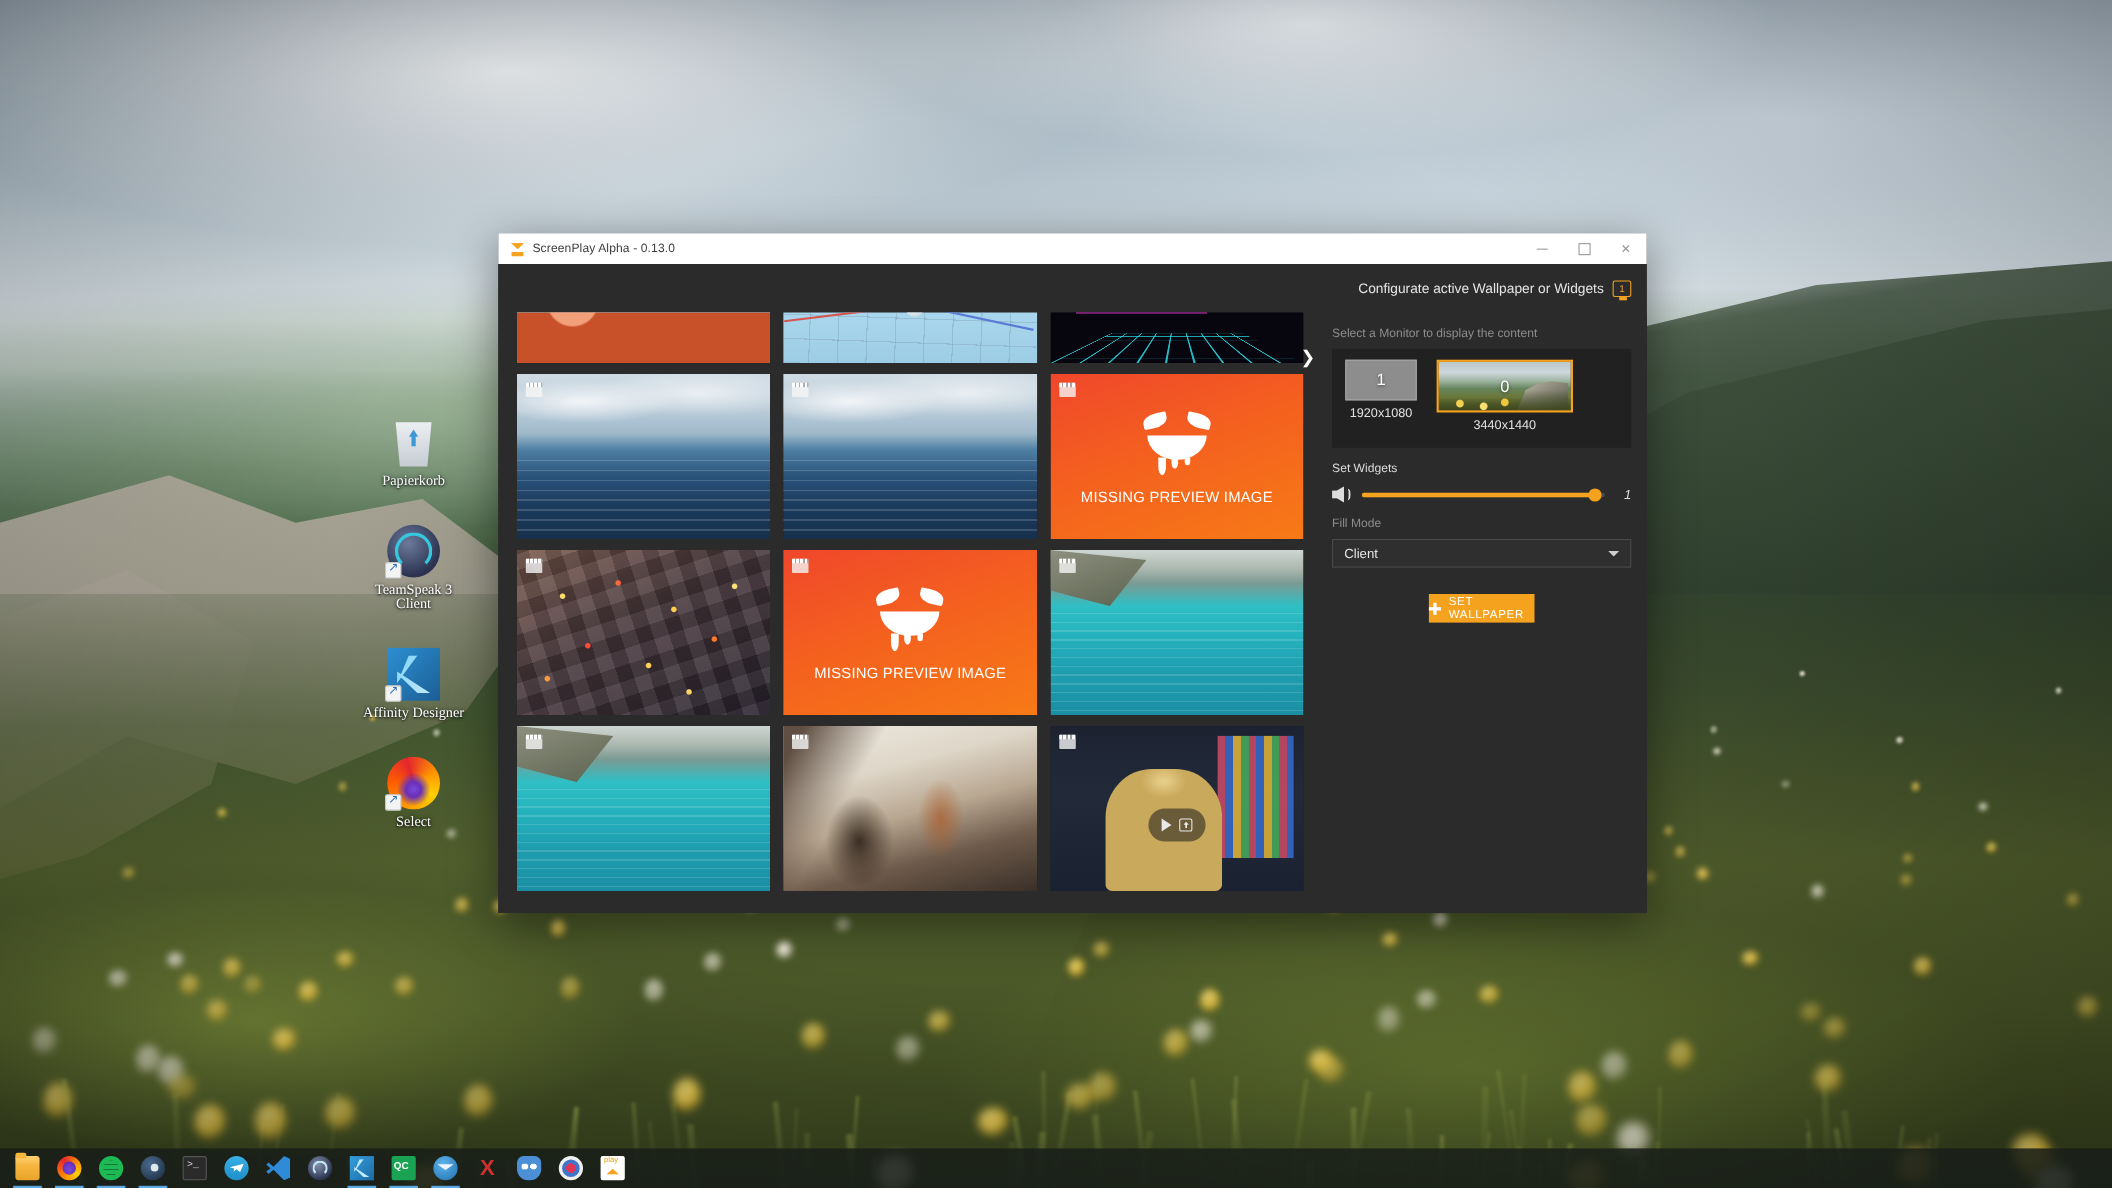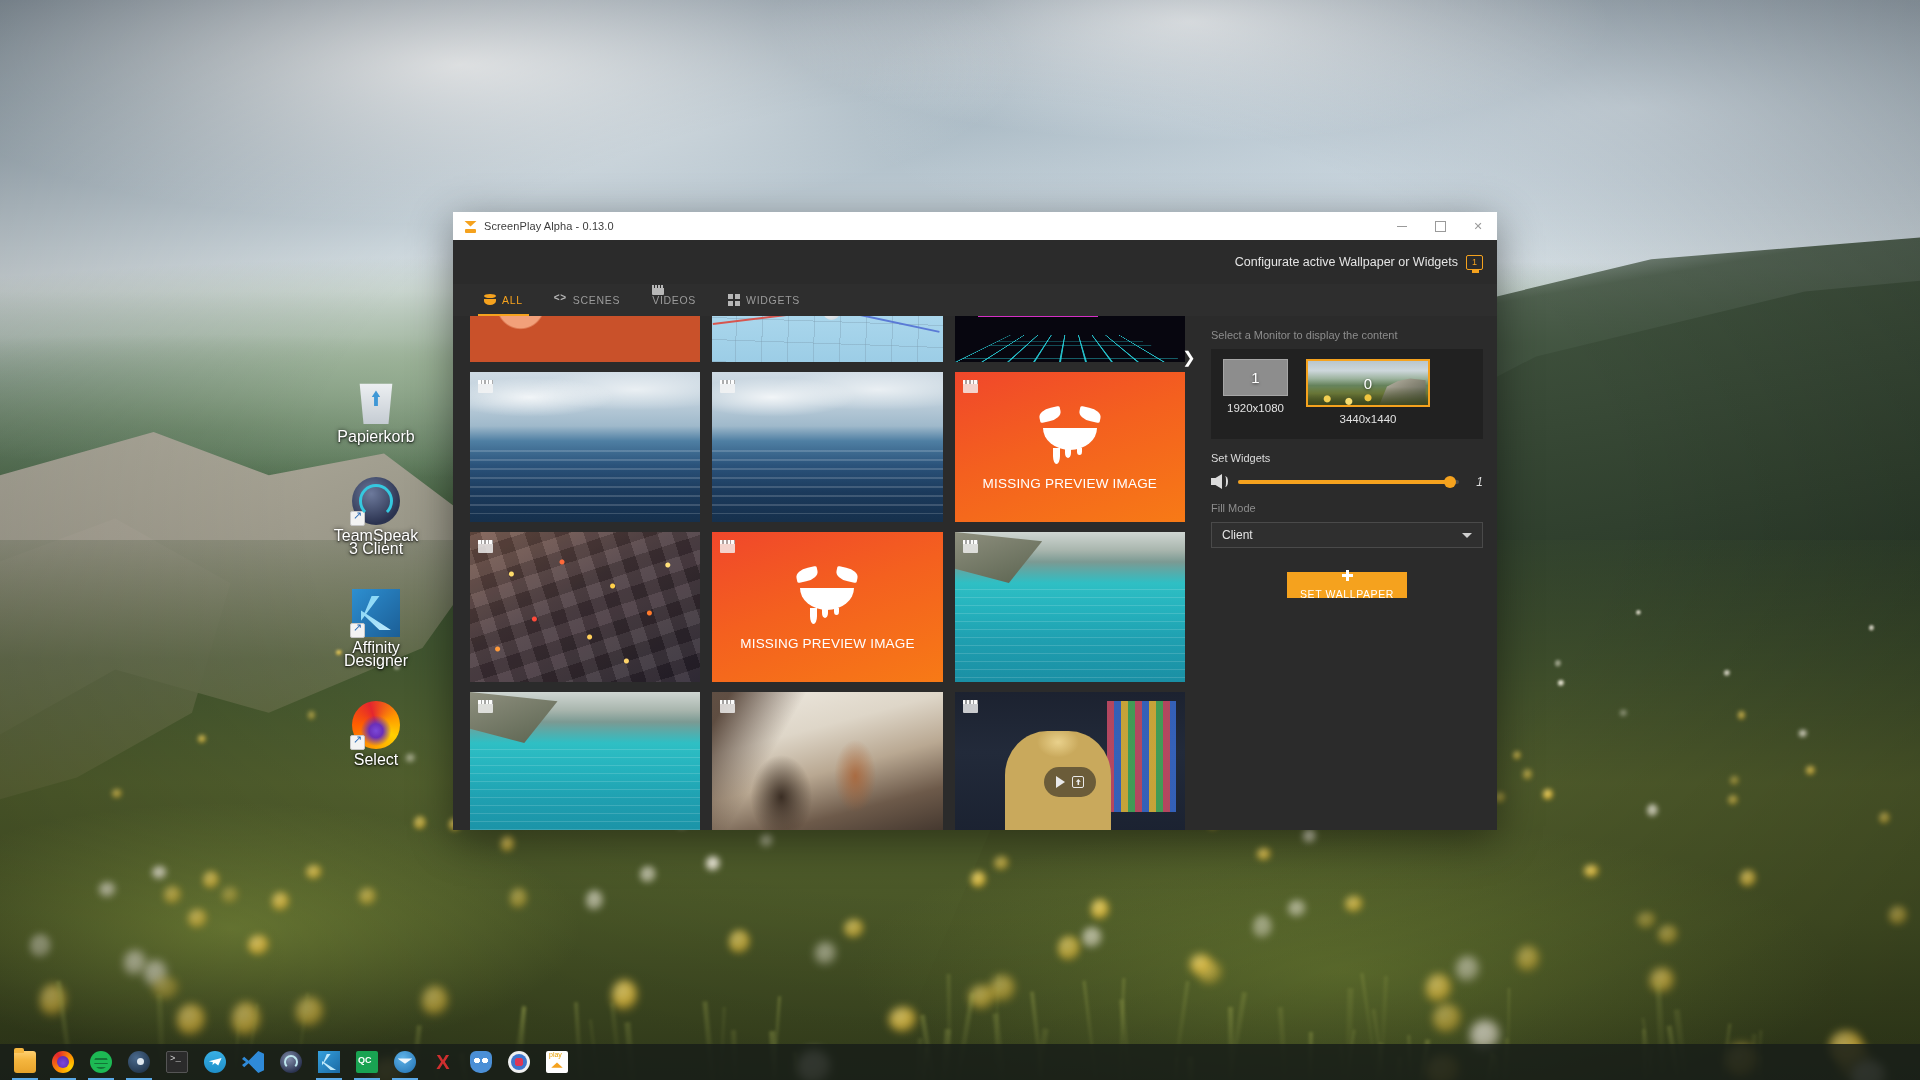--- a/index.html
+++ b/index.html
@@ -79,23 +79,24 @@
   }
   .wall-vig {
     background: radial-gradient(ellipse 1250px 760px at 50% 46%, rgba(0,0,0,0) 52%, rgba(0,0,0,.22) 100%);
   }
 
   
   #desktop-icons { position: absolute; left: 328px; top: 378px; width: 96px; }
   .desk-icon { width: 96px; margin-bottom: 34px; text-align: center; }
   .desk-icon .glyph { width: 48px; height: 48px; margin: 0 auto 4px; position: relative; }
   .desk-icon .lbl {
-    color: #fff; font-size: 16px; line-height: 13px;
+    color: #fff; font-size: 13px; line-height: 13px;
     text-shadow: 0 1px 2px rgba(0,0,0,.85), 0 0 4px rgba(0,0,0,.7);
     word-wrap: break-word;
+    font-family: Liberation Serif, serif;
   }
   .shortcut-badge {
     position: absolute; left: -2px; bottom: -1px; width: 15px; height: 15px;
     background: #f3f3f3; border: 1px solid #c7c7c7; border-radius: 2px;
   }
   .shortcut-badge:after {
     content: "↗"; position: absolute; left: 2px; top: -3px;
     font-size: 11px; color: #2a6ab5;
   }
   
@@ -469,23 +470,23 @@
   #fillmode-select {
     height: 26px; background: #2f2f2f; border: 1px solid #4a4a4a;
     display:flex; align-items:center; padding: 0 10px; color:#e4e4e4; font-size: 12px;
     position: relative;
   }
   #fillmode-select .caret {
     position:absolute; right: 10px; width: 0; height: 0;
     border-left: 5px solid transparent; border-right: 5px solid transparent; border-top: 5px solid #cfcfcf;
   }
   #set-wallpaper-btn {
-    margin: 24px auto 0; width: 120px; height: 26px; background: #f5a21e;
+    margin: 24px auto 0; width: 96px; height: 26px; background: #f5a21e;
     display:flex; align-items:center; justify-content:center; gap: 7px;
-    color:#fff; font-size: 10.5px; letter-spacing: .6px; flex-direction: column;
+    color:#fff; font-size: 10.5px; letter-spacing: .6px;
   }
   .btn-plus { width: 11px; height: 11px; position: relative; flex:0 0 11px; }
   .btn-plus:before{content:"";position:absolute;left:4px;top:0;width:3px;height:11px;background:#fff;}
   .btn-plus:after{content:"";position:absolute;left:0;top:4px;width:11px;height:3px;background:#fff;}
 </style>
 </head>
 <body>
 
 <div id="desktop">
 
@@ -741,38 +742,20 @@
 
     <div id="navbar">
       <div id="nav-right">
         <span>Configurate active Wallpaper or Widgets</span>
         <span class="monitor-badge">
           <span>1</span>
         </span>
       </div>
     </div>
 
-    <div id="filterbar">
-        <div class="filtab active">
-          <span class="fi fi-stack"></span>
-          <span>ALL</span>
-        </div>
-        <div class="filtab">
-          <span class="fi fi-code"></span>
-          <span>SCENES</span>
-        </div>
-        <div class="filtab">
-          <span class="fi fi-video"></span>
-          <span>VIDEOS</span>
-        </div>
-        <div class="filtab">
-          <span class="fi fi-widgets"></span>
-          <span>WIDGETS</span>
-        </div>
-      </div>
 
     <div id="app-body">
 
       <div id="content-grid">
           <div class="card firstrow">
             <div class="th th-anime"></div>
           </div>
           <div class="card firstrow">
             <div class="th th-blender">
               <span class="th-blender-ax">

